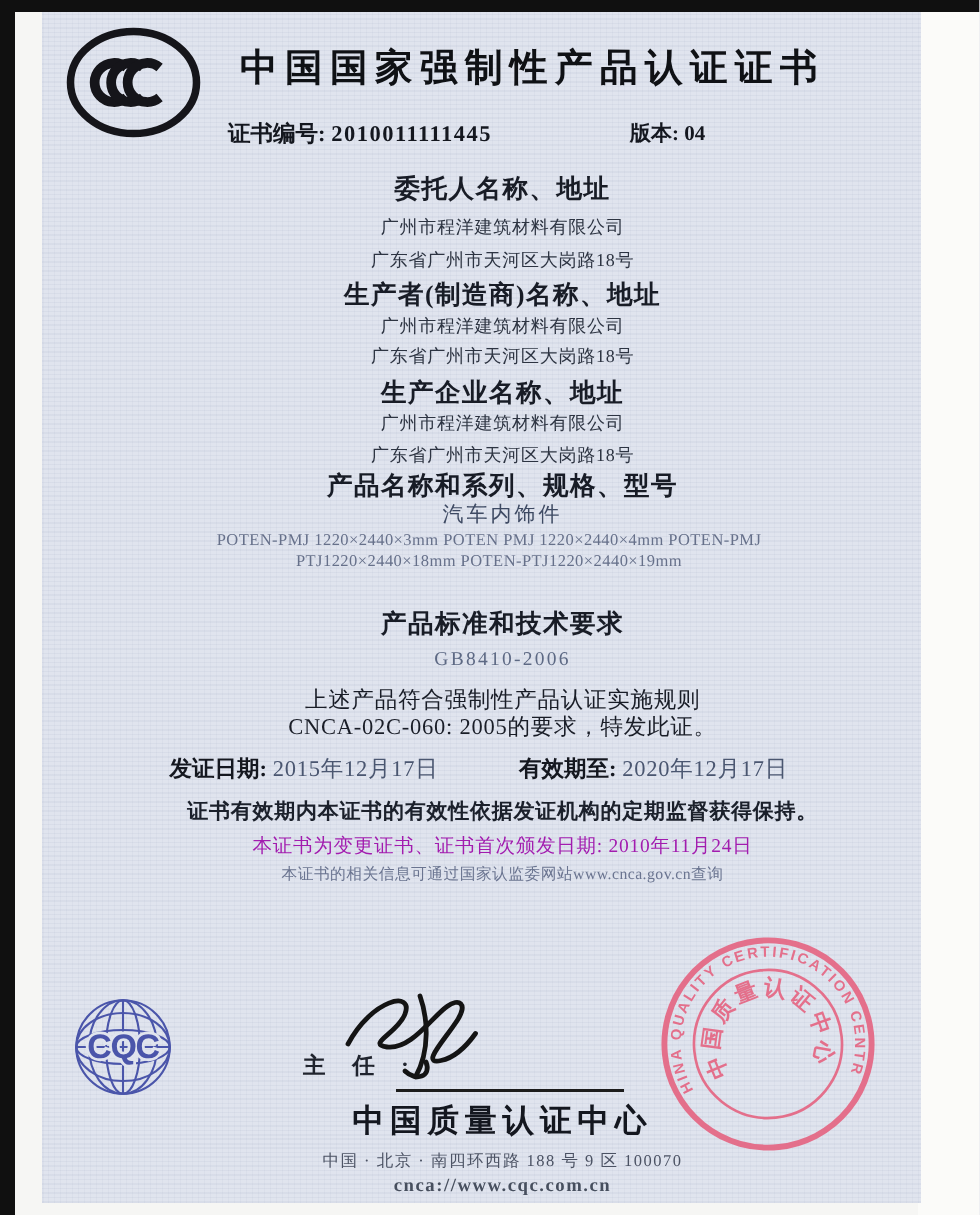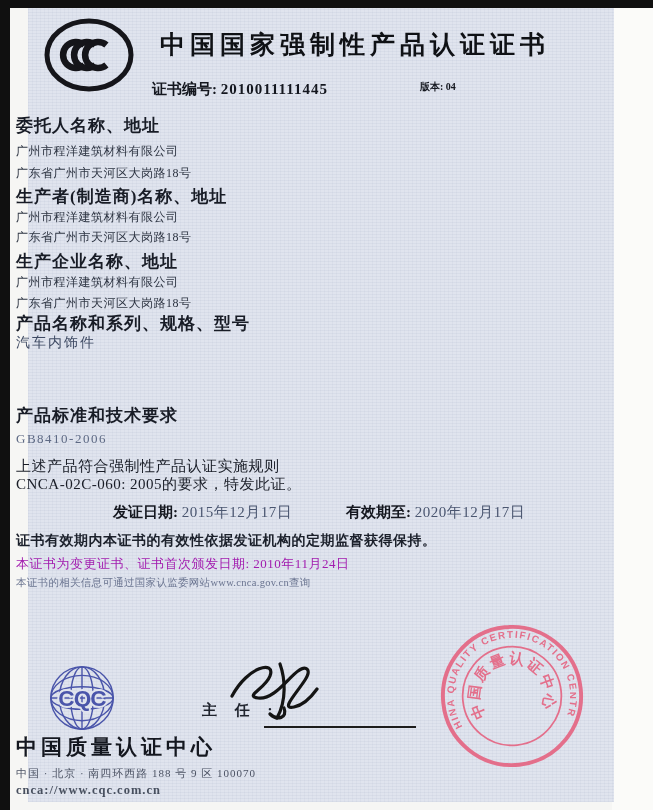--- a/index.html
+++ b/index.html
@@ -15,21 +15,21 @@
     position:absolute;left:28px;top:8px;width:586px;height:794px;
     background:#e0e4ee;
   }
   .paper::before{
     content:"";position:absolute;inset:0;pointer-events:none;
     background-image:
       repeating-linear-gradient(0deg, rgba(110,125,160,.07) 0 1px, transparent 1px 3px),
       repeating-linear-gradient(90deg, rgba(110,125,160,.05) 0 1px, transparent 1px 4px);
   }
   .abs{position:absolute;}
-  .cline{position:absolute;left:16px;width:614px;color:#20242e;}
+  .cline{position:absolute;left:28px;width:614px;text-align:center;color:#20242e;}
   .h-section{font-weight:bold;font-size:17px;letter-spacing:1px;color:#181c26;}
   .t-body{font-size:12px;font-weight:normal;color:#2d3442;letter-spacing:.5px;}
   .t-product{font-size:14px;color:#3e4a63;letter-spacing:2px;}
   .t-faded{color:#5d6984;}
   .spec-block{
     position:absolute;left:76px;width:500px;text-align:center;
     font-size:11px;line-height:13.5px;color:#66708a;letter-spacing:.3px;
   }
   .title{
     position:absolute;left:140px;top:28px;width:430px;text-align:center;
@@ -67,41 +67,43 @@
   <path d="M 53.4,29 A 13,13 0 1 0 53.4,49" fill="none" stroke="#15151a" stroke-width="6.5"></path>
   <path d="M 64.4,29 A 13,13 0 1 0 64.4,49" fill="none" stroke="#15151a" stroke-width="6.5"></path>
 </svg>
 
 <div class="title">中国国家强制性产品认证证书</div>
 
 <div class="abs certrow" style="left:152px;top:80px;font-size:15px;">
   <span class="lbl">证书编号:</span>
   <span class="lbl" style="letter-spacing:1px;">2010011111445</span>
 </div>
-<div class="abs certrow" style="left:420px;top:80px;font-size:10px;">
+<div class="abs certrow" style="left:420px;top:80px;font-size:14px;">
   <span class="lbl">版本:</span>
   <span class="lbl">04</span>
 </div>
 
 <div class="cline h-section" style="top:114px;">委托人名称、地址</div>
 <div class="cline t-body" style="top:143px;">广州市程洋建筑材料有限公司</div>
 <div class="cline t-body" style="top:165px;">广东省广州市天河区大岗路18号</div>
 
 <div class="cline h-section" style="top:185px;">生产者(制造商)名称、地址</div>
 <div class="cline t-body" style="top:209px;">广州市程洋建筑材料有限公司</div>
 <div class="cline t-body" style="top:229px;">广东省广州市天河区大岗路18号</div>
 
 <div class="cline h-section" style="top:250px;">生产企业名称、地址</div>
 <div class="cline t-body" style="top:274px;">广州市程洋建筑材料有限公司</div>
 <div class="cline t-body" style="top:295px;">广东省广州市天河区大岗路18号</div>
 
 <div class="cline h-section" style="top:312px;">产品名称和系列、规格、型号</div>
 <div class="cline t-product" style="top:334px;">汽车内饰件</div>
 
 <div class="spec-block" style="top:354px;">
+  <div>POTEN-PMJ 1220×2440×3mm POTEN PMJ 1220×2440×4mm POTEN-PMJ</div>
+  <div>PTJ1220×2440×18mm POTEN-PTJ1220×2440×19mm</div>
 </div>
 
 <div class="cline h-section" style="top:404px;">产品标准和技术要求</div>
 <div class="cline t-faded" style="top:431px;font-size:13px;letter-spacing:1.5px;">GB8410-2006</div>
 
 <div class="cline stmt" style="top:457px;">上述产品符合强制性产品认证实施规则</div>
 <div class="cline stmt" style="top:475px;">CNCA-02C-060: 2005的要求，特发此证。</div>
 
 <div class="abs" style="left:113px;top:503px;font-size:15px;">
   <span class="lbl">发证日期:</span>

